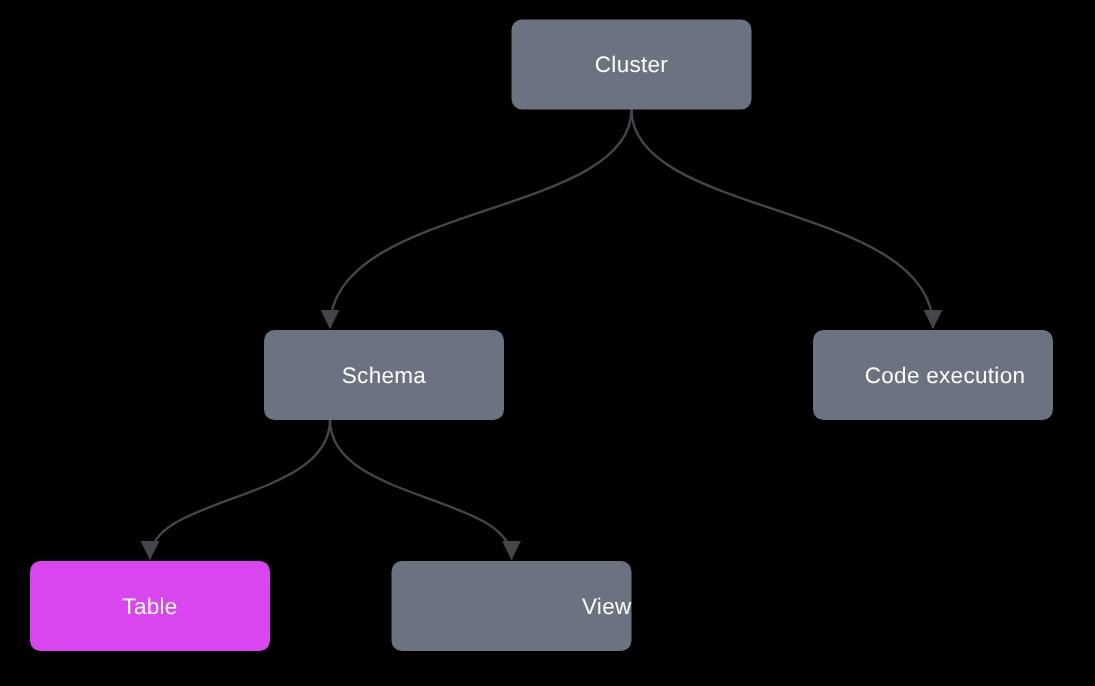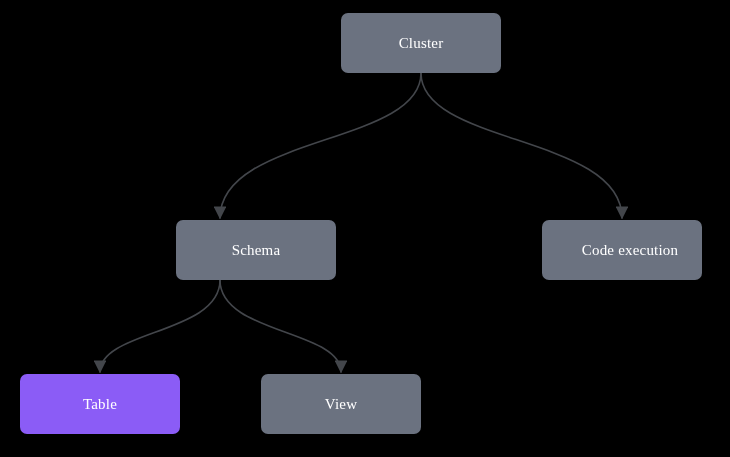--- a/index.html
+++ b/index.html
@@ -6,21 +6,21 @@
     margin: 0;
     padding: 0;
     background: #000000;
   }
   .canvas {
     position: relative;
     width: 730px;
     height: 457px;
     background: #000000;
     overflow: hidden;
-    font-family: Liberation Serif, serif;
+    font-family: Liberation Sans, sans-serif;
   }
   .edges {
     position: absolute;
     left: 0;
     top: 0;
     width: 730px;
     height: 457px;
   }
   .edge {
     fill: none;
@@ -36,21 +36,21 @@
     align-items: center;
     justify-content: center;
     font-size: 15px;
     letter-spacing: 0.2px;
     box-sizing: border-box;
   }
   #node-cluster        { left: 341px; top: 13px;  }
   #node-schema         { left: 140px; top: 220px; margin-left: 36px; }
   #node-code-execution { left: 542px; top: 220px; }
   #node-table          { left: 20px;  top: 374px; }
-  #node-view           { left: 261px; top: 374px; }
+  #node-view           { left: 261px; top: 374px; justify-content: flex-end; }
 </style>
 </head>
 <body>
 
 <div class="canvas" style="background: rgb(0, 0, 0);">
 
   <svg class="edges" width="730" height="457" viewBox="0 0 730 457" xmlns="http://www.w3.org/2000/svg">
     <defs>
       <marker id="arrow" viewBox="0 0 10 10" refX="9" refY="5" markerWidth="8" markerHeight="8" orient="auto-start-reverse">
         <path id="arrowhead-path" d="M 0 0 L 10 5 L 0 10 Z" fill="#43464b"></path>
@@ -67,21 +67,21 @@
   </div>
 
   <div class="node" id="node-schema" style="background: rgb(107, 114, 128); color: rgb(255, 255, 255);">
     <span>Schema</span>
   </div>
 
   <div class="node" id="node-code-execution" style="background: rgb(107, 114, 128); color: rgb(255, 255, 255); padding-left: 16px;">
     <span>Code execution</span>
   </div>
 
-  <div class="node" id="node-table" style="background: #8b5cf6; color: rgb(255, 255, 255);">
+  <div class="node" id="node-table" style="background: #d946ef; color: rgb(255, 255, 255);">
     <span>Table</span>
   </div>
 
   <div class="node" id="node-view" style="background: rgb(107, 114, 128); color: rgb(255, 255, 255);">
     <span>View</span>
   </div>
 
 </div>
 
 </body></html>

